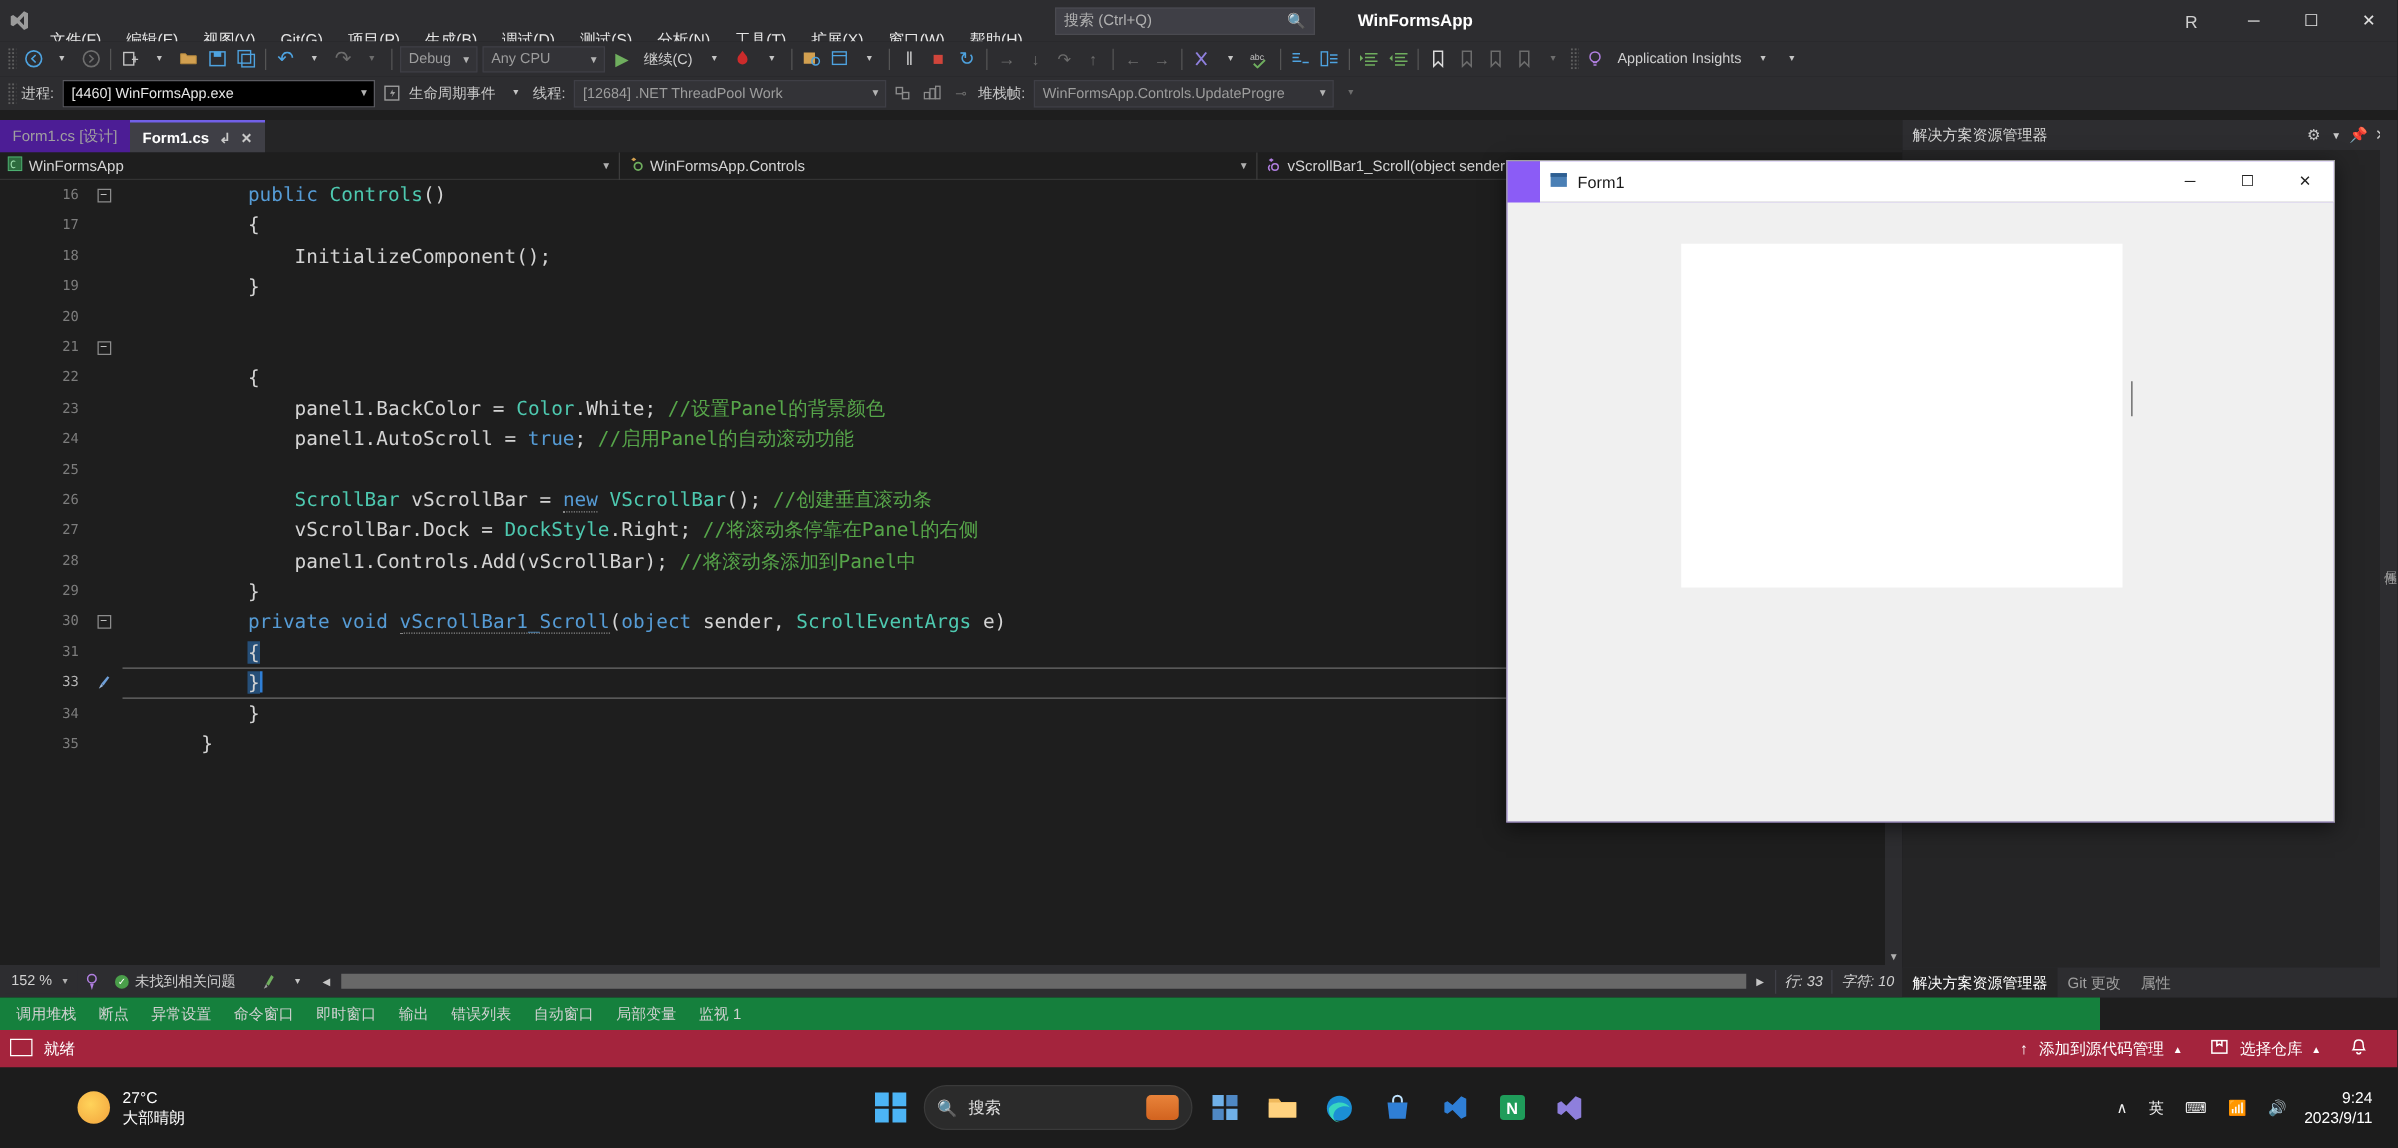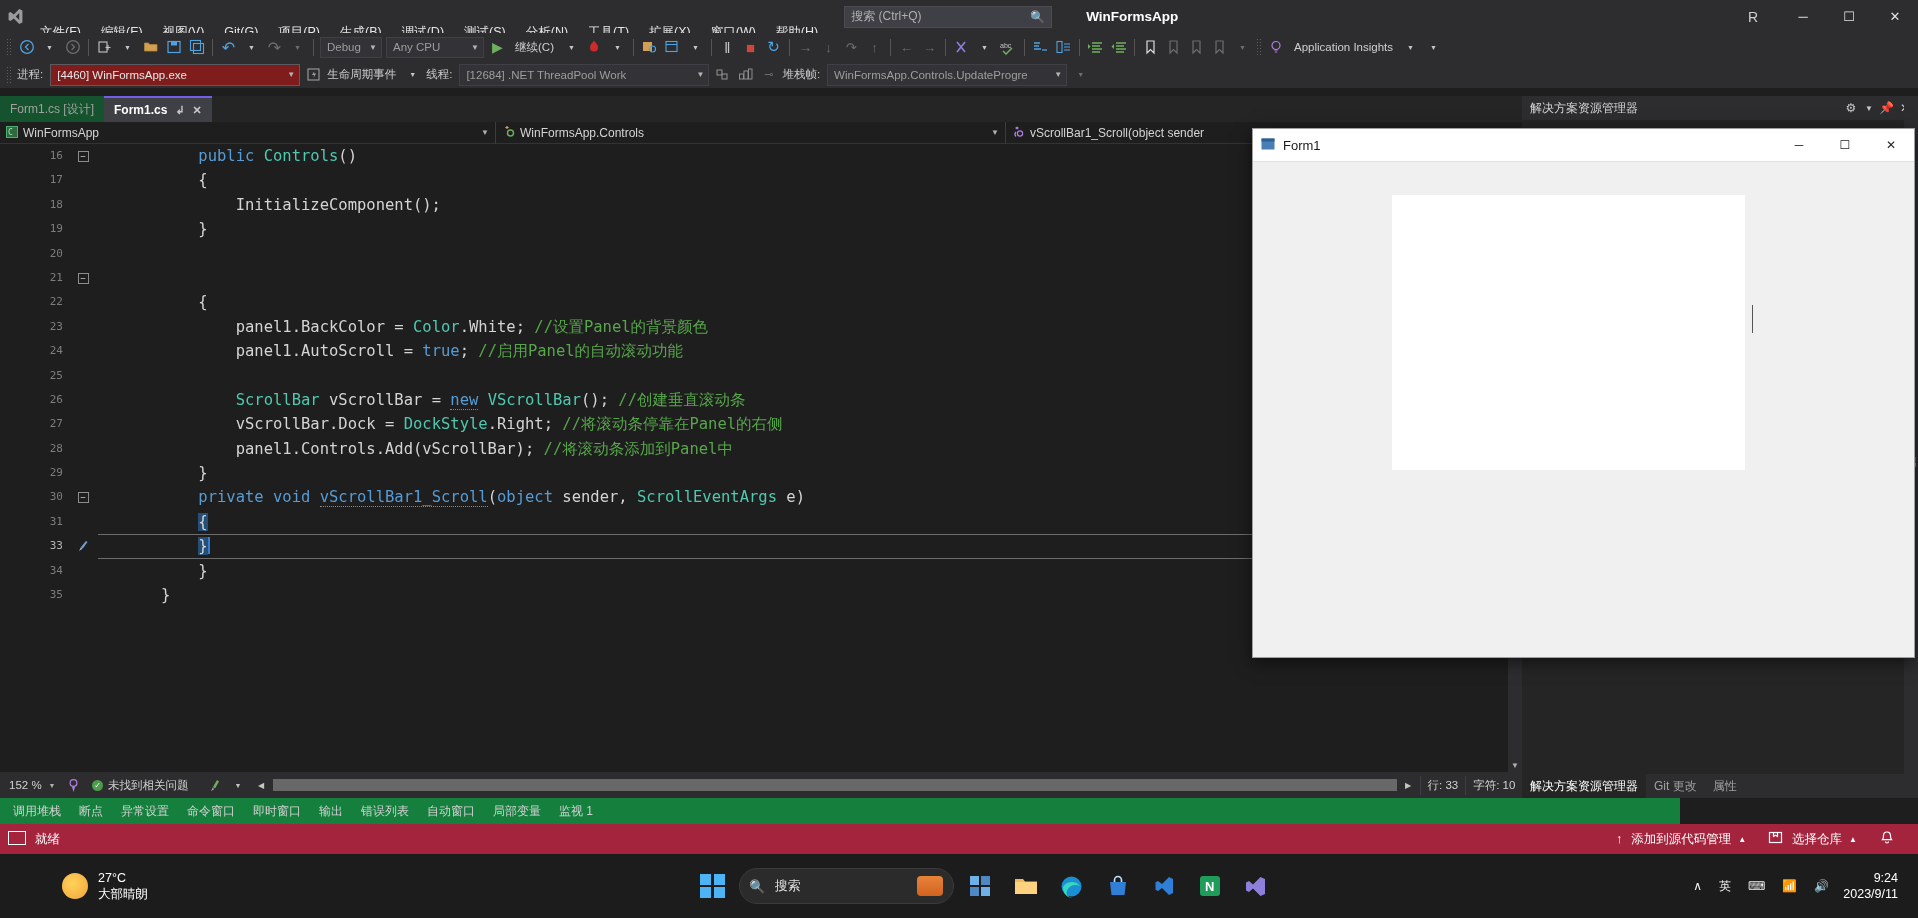--- a/index.html
+++ b/index.html
@@ -76,21 +76,21 @@
   }
   .dlab { color: #c8c8c8; font-size: 11.5px; padding: 0 5px 0 2px; white-space: nowrap; }
 
   
   .tabwell {
     position: absolute; left: 0; top: 96px; width: 1522px; height: 26px;
     background: #252526; display: flex; align-items: flex-end;
   }
   .doctab {
     height: 26px; display: flex; align-items: center; padding: 0 10px;
-    font-size: 12px; color: #a0a0a0; background: #14532d; white-space: nowrap;
+    font-size: 12px; color: #a0a0a0; background: #4c1d95; white-space: nowrap;
   }
   .doctab.active {
     background: #3f3f46; color: #ffffff; font-weight: bold;
     border-top: 2px solid #7160e8;
   }
   .doctab .tb-ic { margin-left: 8px; font-size: 11px; color: #c8c8c8; }
 
   
   .navbar {
     position: absolute; left: 0; top: 122px; width: 1522px; height: 22px;
@@ -167,21 +167,21 @@
   .zoom-combo {
     height:19px; min-width:58px; background:#2d2d30; color:#d0d0d0; font-size:11.5px;
     display:flex; align-items:center; padding:0 3px 0 4px; border:1px solid transparent;
   }
   .zoom-combo .car { font-size:7px; padding-left:7px; color:#b0b0b0; }
   .st-item { color:#d0d0d0; font-size:11.5px; display:flex; align-items:center; padding:0 7px; white-space:nowrap; }
   .ok-dot { width:11px; height:11px; border-radius:50%; background:#4a9e4a; color:#fff;
     font-size:8px; display:flex; align-items:center; justify-content:center; margin-right:5px; }
   .hscroll-area { flex:1; display:flex; align-items:center; height:26px; }
   .hthumb { height:12px; background:#686868; }
-  .ed-right { display:flex; align-items:center; margin-left:auto; }
+  .ed-right { display:flex; align-items:center; margin-left:auto;font-style:italic; }
   .ed-right .st-item { border-left:1px solid #3f3f46; height:19px; align-items:center; }
 
   
   .rpanel {
     position:absolute; left:1522px; top:96px; width:396px; height:702px; background:#252526;
   }
   .rpanel-head {
     height:24px; background:#2d2d30; display:flex; align-items:center; padding:0 4px;
     color:#d4d4d4; font-size:12px;
   }
@@ -200,22 +200,22 @@
   .rtab.active { background:#252526; color:#ffffff; }
 
   
   .vstrip {
     position:absolute; right:0; top:96px; width:14px; height:702px; background:#2d2d30;
     writing-mode: vertical-rl; color:#9a9a9a; font-size:10px; padding-top:4px; text-align:center;
   }
 
   
   .form1 {
-    position:absolute; left:1252px; top:128px; width:663px; height:530px;
-    background:#5eead4; border:1px solid #a0a0a0; box-shadow:0 4px 16px rgba(0,0,0,.55);
+    position:absolute; left:1205px; top:128px; width:663px; height:530px;
+    background:#8b5cf6; border:1px solid #a0a0a0; box-shadow:0 4px 16px rgba(0,0,0,.55);padding-left:26px;
   }
   .form1-title {
     height:33px; background:#ffffff; display:flex; align-items:center; border-bottom:1px solid #e2e2e2;
   }
   .form1-title .ficon { width:30px; text-align:center; color:#4a4a4a; font-size:12px; }
   .form1-title .ftxt { flex:1; color:#1a1a1a; font-size:13px; }
   .fbtn { width:46px; height:33px; display:flex; align-items:center; justify-content:center;
     color:#222; font-size:12px; }
   .form1-body { position:absolute; left:0; right:0; top:33px; bottom:0; background:#f0f0f0; }
   .panel1 {
@@ -464,21 +464,21 @@
   <div class="tb">
       <span class="tb-label">Application Insights</span>
     </div>
   <div class="tb" style="font-size:7px;">▼</div>
   <div class="tb" style="font-size:7px;">▼</div>
 </div>
 
 <div class="debugbar">
   <div class="grip"></div>
   <span class="dlab">进程:</span>
-  <div class="combo" style="width:250px;height:22px;background:#7f1d1d;border-color:#5a5a60;color:#e6e6e6;">
+  <div class="combo" style="width:250px;height:22px;background:#000000;border-color:#5a5a60;color:#e6e6e6;">
     <span class="cv">[4460] WinFormsApp.exe</span>
     <span class="car">▼</span>
   </div>
   <div class="tb">
     <svg width="15" height="15" viewBox="0 0 15 15">
         <rect x="2" y="2" width="11" height="11" fill="none" stroke="#9d9d9d" stroke-width="1.1"></rect>
         <path d="M8 4.5 6 8h2.2l-1 3 3-4.5H8.2z" fill="#9d9d9d"></path>
       </svg>
   </div>
   <span class="dlab">生命周期事件</span>

